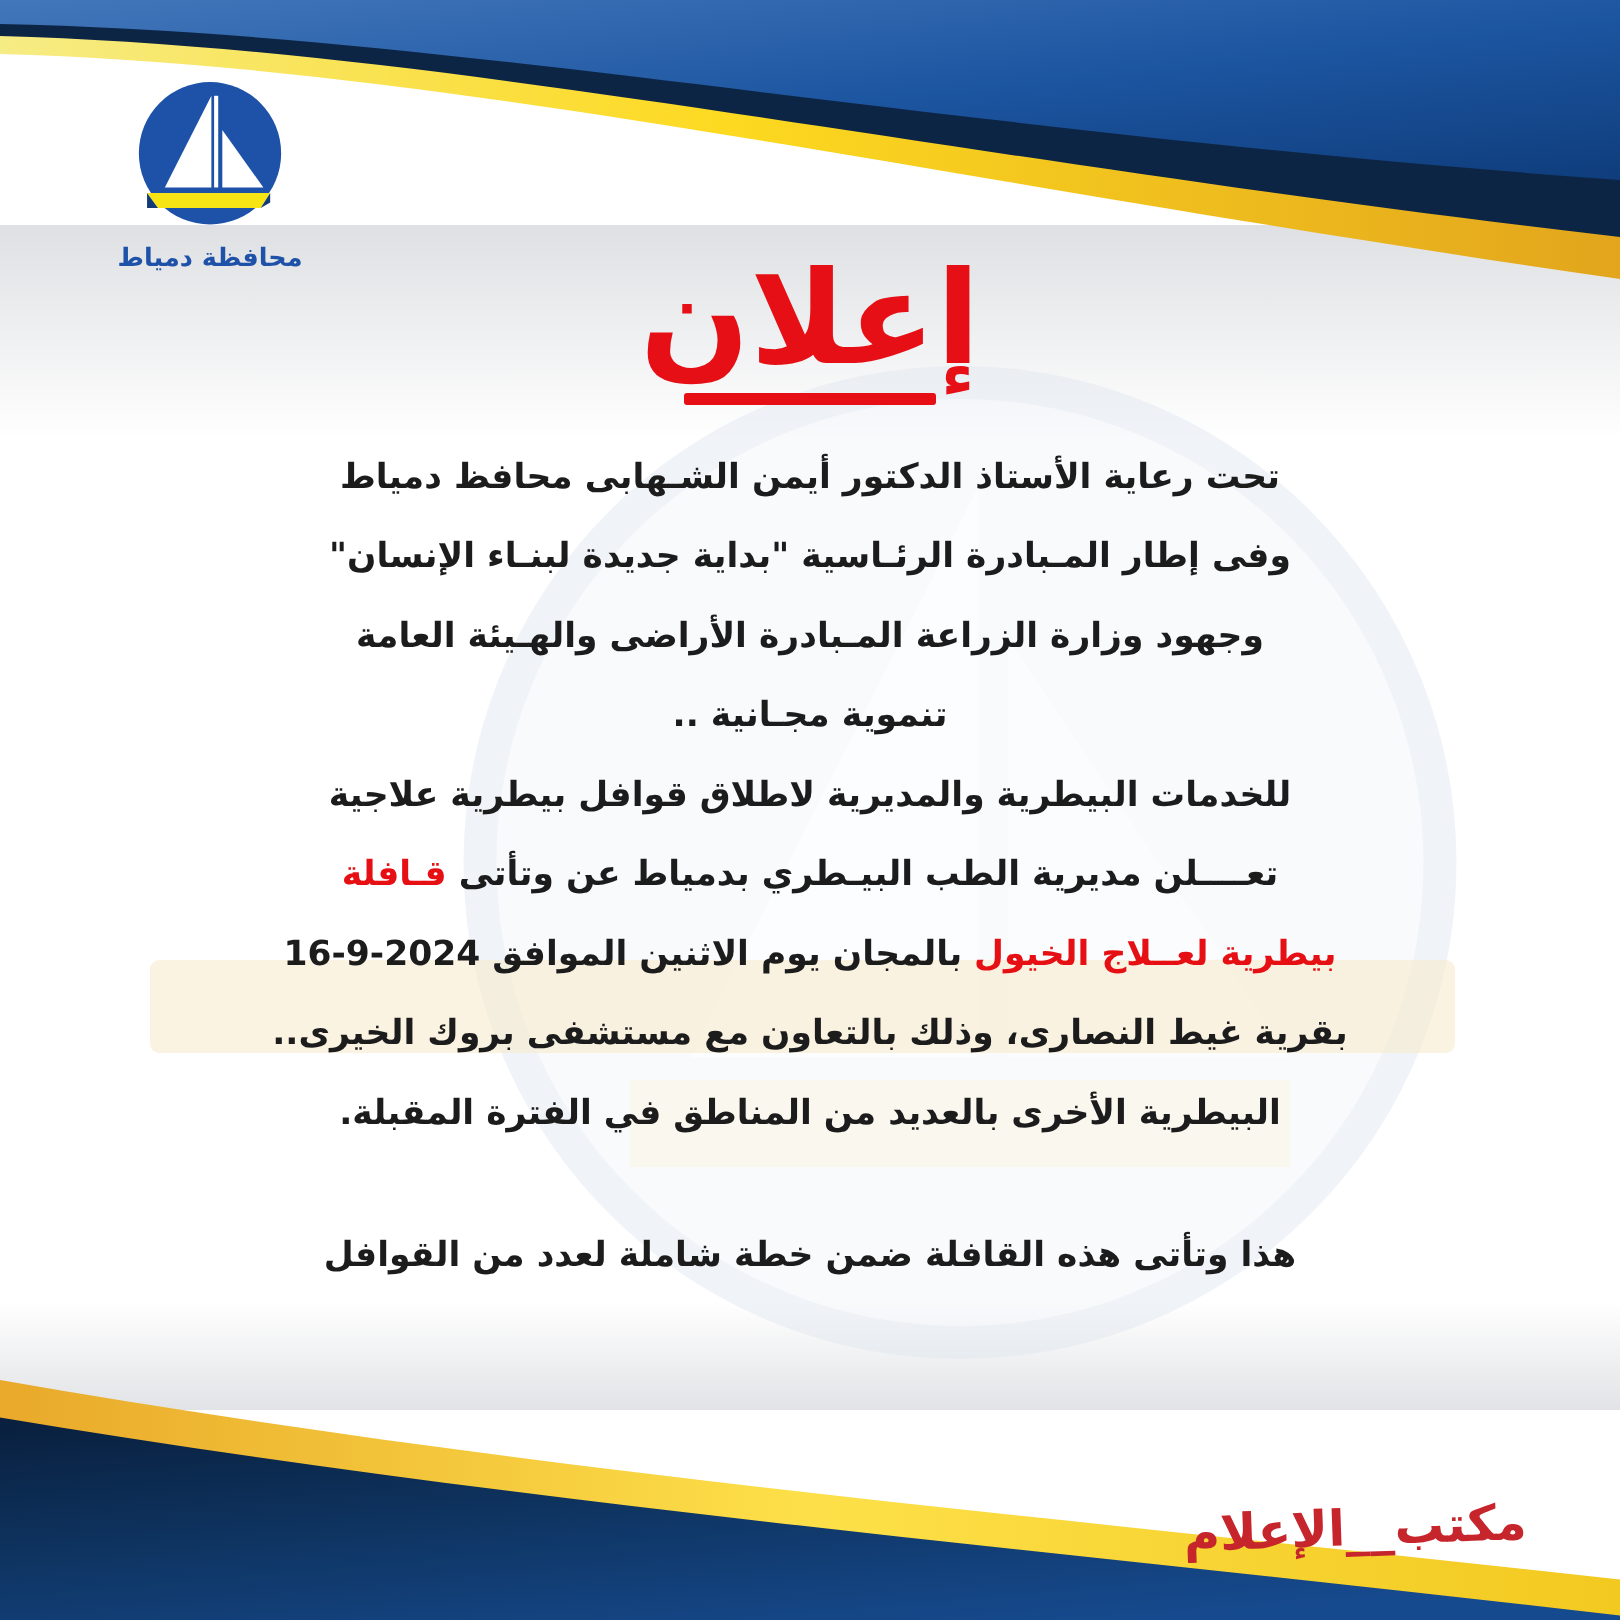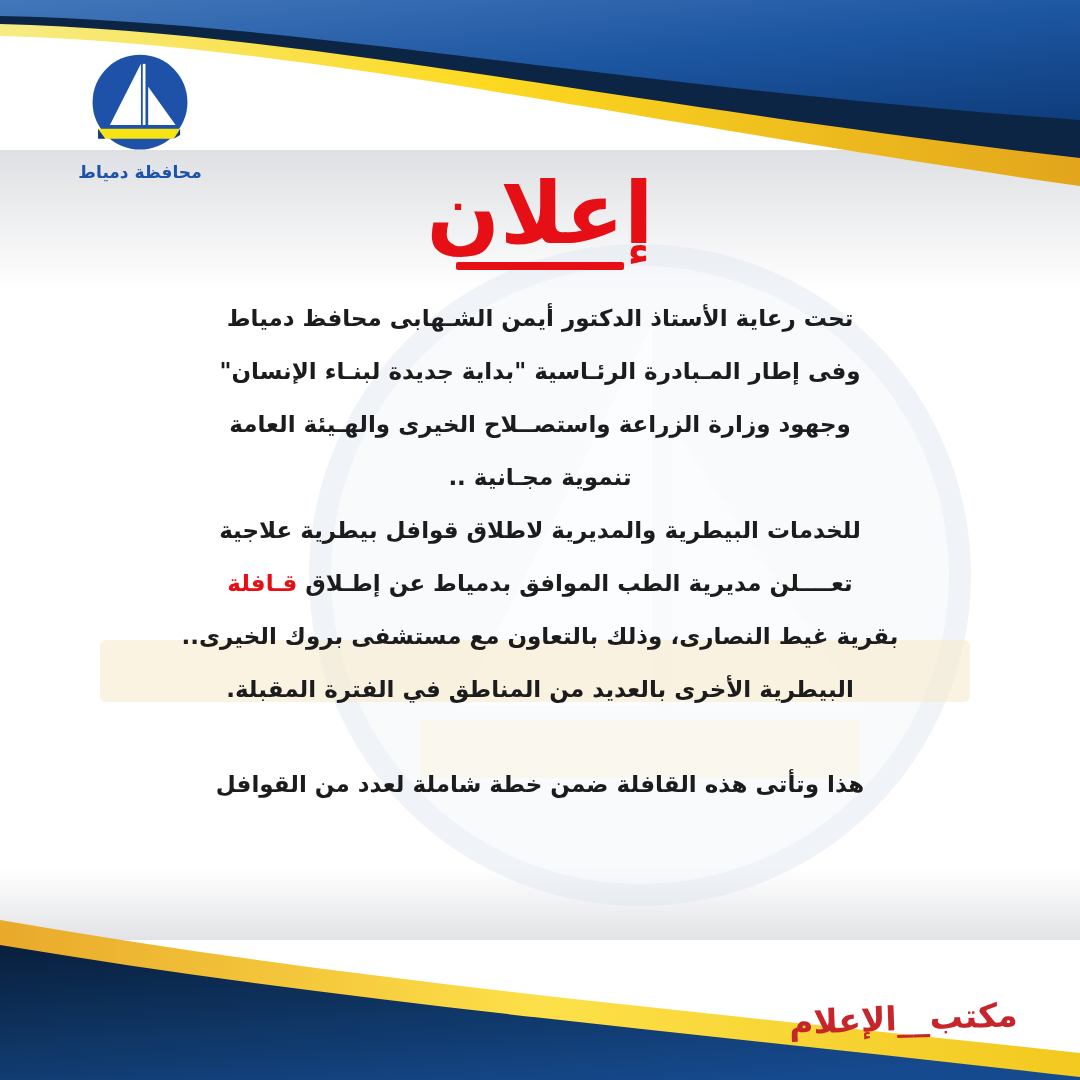--- a/index.html
+++ b/index.html
@@ -138,24 +138,25 @@
   <div class="title-wrap">
     <div class="title-text">إعلان</div>
     <div class="title-underline"></div>
   </div>
 
   <div class="hl-band"></div>
 
   <div class="body-text" id="body-text">
       <div class="line"><span>تحت رعاية الأستاذ الدكتور أيمن الشـهابى محافظ دمياط</span></div>
       <div class="line"><span>وفى إطار المـبادرة الرئـاسية "بداية جديدة لبنـاء الإنسان"</span></div>
-      <div class="line"><span>وجهود وزارة الزراعة واستصــلاح الخيرى والهـيئة العامة</span></div>
+      <div class="line"><span>وجهود وزارة الزراعة المـبادرة الأراضى والهـيئة العامة</span></div>
       <div class="line"><span>تنموية مجـانية ..</span></div>
       <div class="line"><span>للخدمات البيطرية والمديرية لاطلاق قوافل بيطرية علاجية</span></div>
-      <div class="line"><span>تعــــلن مديرية الطب الموافق بدمياط عن إطـلاق </span><span class="red">قـافلة</span></div>
+      <div class="line"><span>تعــــلن مديرية الطب البيـطري بدمياط عن وتأتى </span><span class="red">قـافلة</span></div>
+      <div class="line"><span class="red">بيطرية لعــلاج الخيول</span><span> بالمجان يوم الاثنين الموافق 2024-9-16</span></div>
       <div class="line"><span>بقرية غيط النصارى، وذلك بالتعاون مع مستشفى بروك الخيرى..</span></div>
       <div class="line"><span>البيطرية الأخرى بالعديد من المناطق في الفترة المقبلة.</span></div>
       <div class="line gap-before"><span>هذا وتأتى هذه القافلة ضمن خطة شاملة لعدد من القوافل</span></div>
     </div>
 
   <div class="signature">مكتب__الإعلام</div>
 
 </div>
 
 </body></html>

